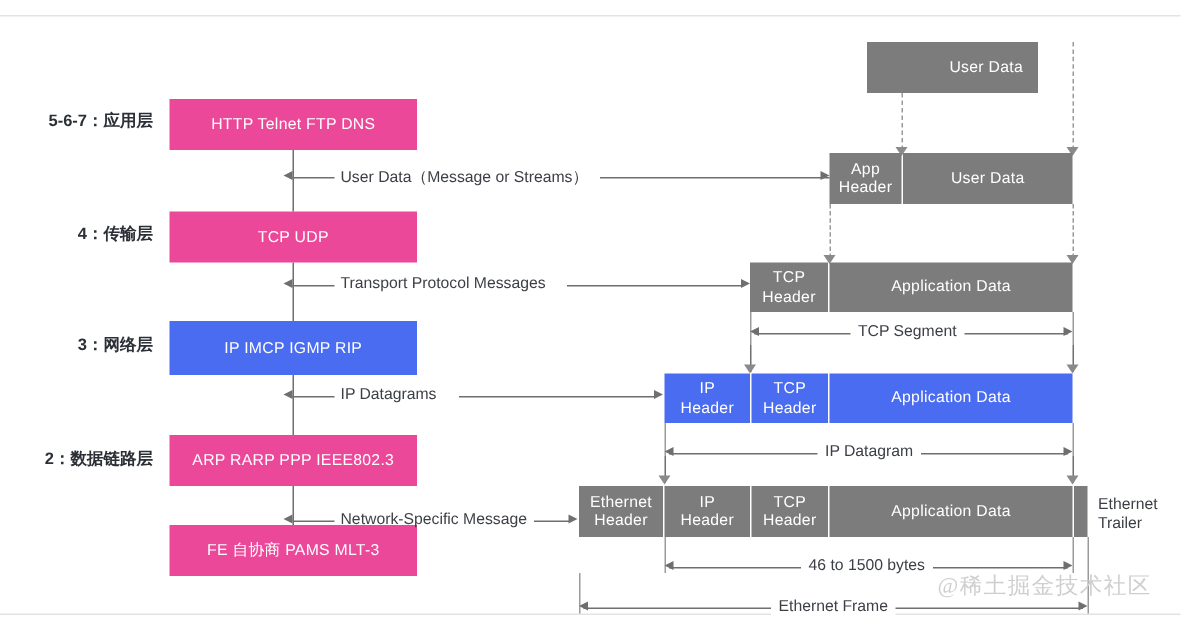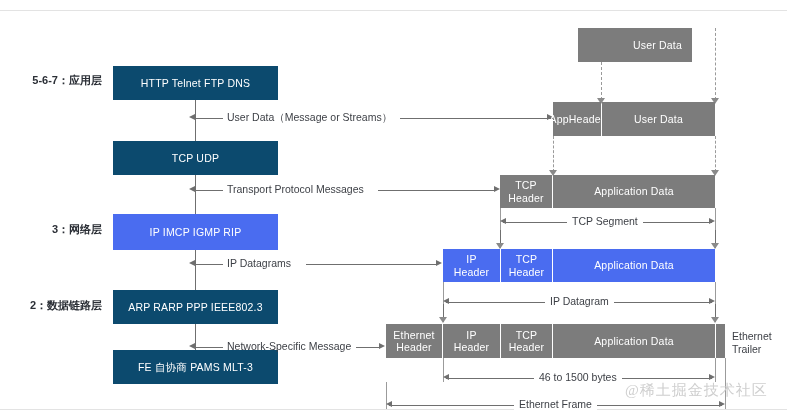--- a/index.html
+++ b/index.html
@@ -21,21 +21,21 @@
   .box{
     position:absolute;
     box-sizing:border-box;
     display:flex;align-items:center;justify-content:center;
     text-align:center;
     color:#ffffff;
     font-size:10.5px;
     line-height:1.15;
     letter-spacing:.2px;
   }
-  .gray{background:#0c4a6e;}
+  .gray{background:#ec4899;}
   .blue{background:#4a6cf0;}
   .gray2{background:#7c7c7c;}
 
   
   .layerbox{left:113px;width:165px;height:34px;font-size:10.5px;}
 
   
   .caption{
     position:absolute;
     color:#2b2f36;
@@ -97,20 +97,21 @@
 </style>
 </head>
 <body>
 
 <div id="stage">
 
   <div class="rule top"></div>
   <div class="rule bottom"></div>
 
   <div class="caption" style="left:0px;top:73px;width:102px;">5-6-7：应用层</div>
+  <div class="caption" style="left:0px;top:148px;width:102px;">4：传输层</div>
   <div class="caption" style="left:0px;top:222px;width:102px;">3：网络层</div>
   <div class="caption" style="left:0px;top:298px;width:102px;">2：数据链路层</div>
 
   <div class="box gray layerbox" style="top:66px;">HTTP Telnet FTP DNS</div>
   <div class="box blue layerbox" style="top:214px;height:36px;">IP IMCP IGMP RIP</div>
   <div class="box gray layerbox" style="top:141px;">TCP UDP</div>
   <div class="box gray layerbox" style="top:290px;">ARP RARP PPP IEEE802.3</div>
   <div class="box gray layerbox" style="top:350px;">FE 自协商 PAMS MLT-3</div>
 
   <div class="vline" style="left:195px;top:100px;height:41px;"></div>
@@ -142,21 +143,21 @@
   <div class="hline" style="left:356px;top:346.5px;width:24px;"></div>
   <div class="arrowR" style="left:379px;top:343px;"></div>
 
   <div class="box gray2" style="left:578px;top:28px;width:114px;height:34px;justify-content:flex-end;padding-right:10px;">User Data</div>
 
   <div class="vline dash" style="left:601px;top:62px;height:38px;"></div>
   <div class="arrowD" style="left:597px;top:98px;"></div>
   <div class="vline dash" style="left:715px;top:28px;height:72px;"></div>
   <div class="arrowD" style="left:711px;top:98px;"></div>
 
-  <div class="box gray2" style="left:553px;top:102px;width:48px;height:34px;flex-direction:row;">
+  <div class="box gray2" style="left:553px;top:102px;width:48px;height:34px;flex-direction:column;">
     <span>App</span>
     <span>Header</span>
   </div>
   <div class="box gray2" style="left:602px;top:102px;width:113px;height:34px;">User Data</div>
 
   <div class="vline dash" style="left:553px;top:136px;height:36px;"></div>
   <div class="arrowD" style="left:549px;top:170px;"></div>
   <div class="vline dash" style="left:715px;top:136px;height:36px;"></div>
   <div class="arrowD" style="left:711px;top:170px;"></div>
 

